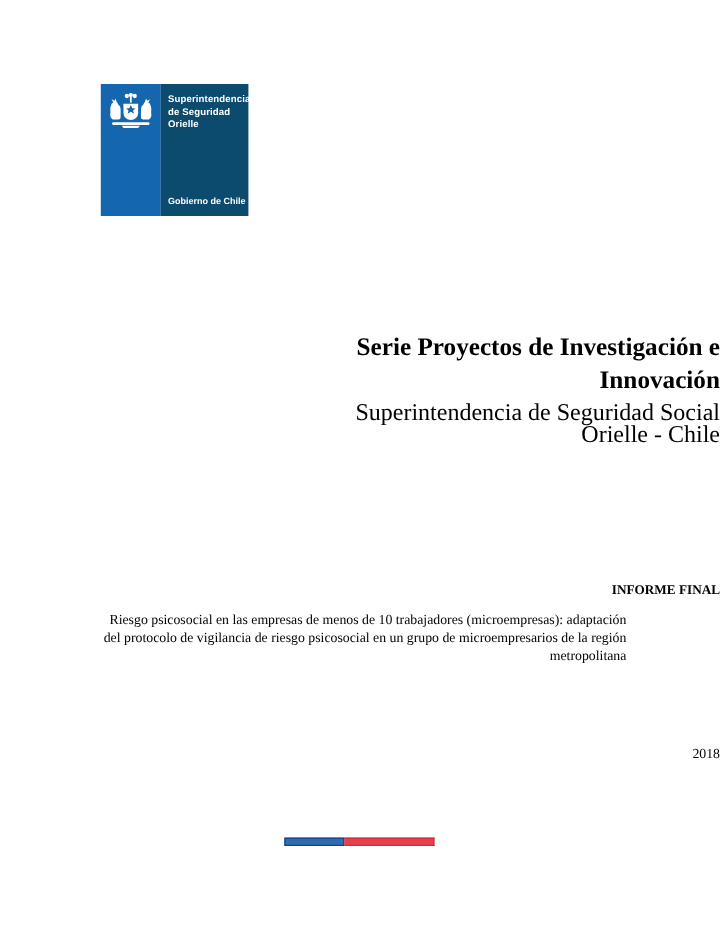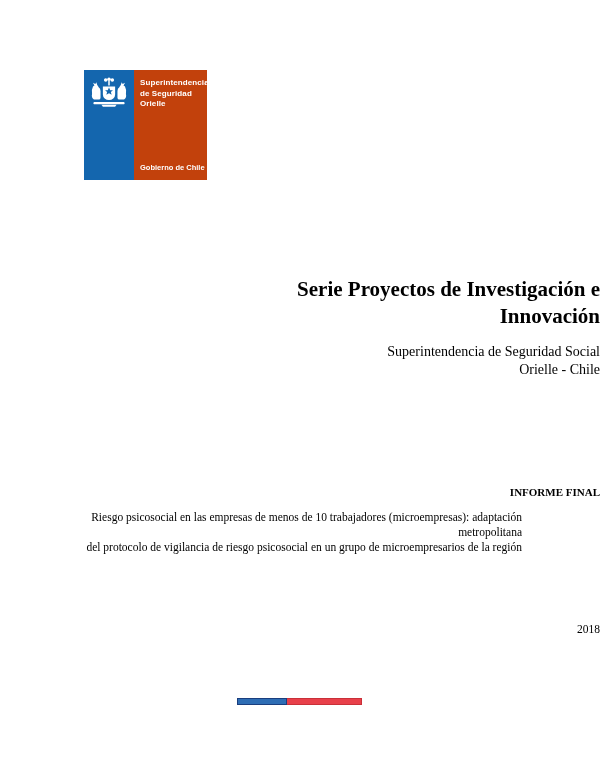--- a/index.html
+++ b/index.html
@@ -31,21 +31,21 @@
     background: #1466AE;
     position: relative;
   }
   .logo-blue svg {
     position: absolute;
     left: 6px;
     top: 7px;
   }
   .logo-red {
     flex: 1;
-    background: #c2410c;
+    background: #0c4a6e;
     position: relative;
     color: #ffffff;
     font-family: "Liberation Sans", sans-serif;
     font-weight: bold;
   }
   .logo-org {
     position: absolute;
     left: 6px;
     top: 8px;
     font-size: 8px;
@@ -66,22 +66,22 @@
     right: 0;
     text-align: right;
   }
   .title {
     top: 276px;
     font-size: 21px;
     font-weight: bold;
     line-height: 27px;
   }
   .subtitle {
-    top: 343px;
-    font-size: 14px;
+    top: 336px;
+    font-size: 20px;
     line-height: 17.5px;
   }
   .informe {
     top: 486px;
     font-size: 11px;
     font-weight: bold;
   }
   .report-title {
     top: 510px;
     left: 78px;
@@ -169,22 +169,22 @@
 
   <div class="centered subtitle">
     <div>Superintendencia de Seguridad Social</div>
     <div>Orielle - Chile</div>
   </div>
 
   <div class="centered informe">INFORME FINAL</div>
 
   <div class="centered report-title">
     <div>Riesgo psicosocial en las empresas de menos de 10 trabajadores (microempresas): adaptación</div>
+    <div>del protocolo de vigilancia de riesgo psicosocial en un grupo de microempresarios de la región</div>
     <div>metropolitana</div>
-    <div>del protocolo de vigilancia de riesgo psicosocial en un grupo de microempresarios de la región</div>
   </div>
 
 
   <div class="centered year">2018</div>
 
   <div class="flag-bar">
     <div class="blue"></div>
     <div class="red"></div>
   </div>
 

